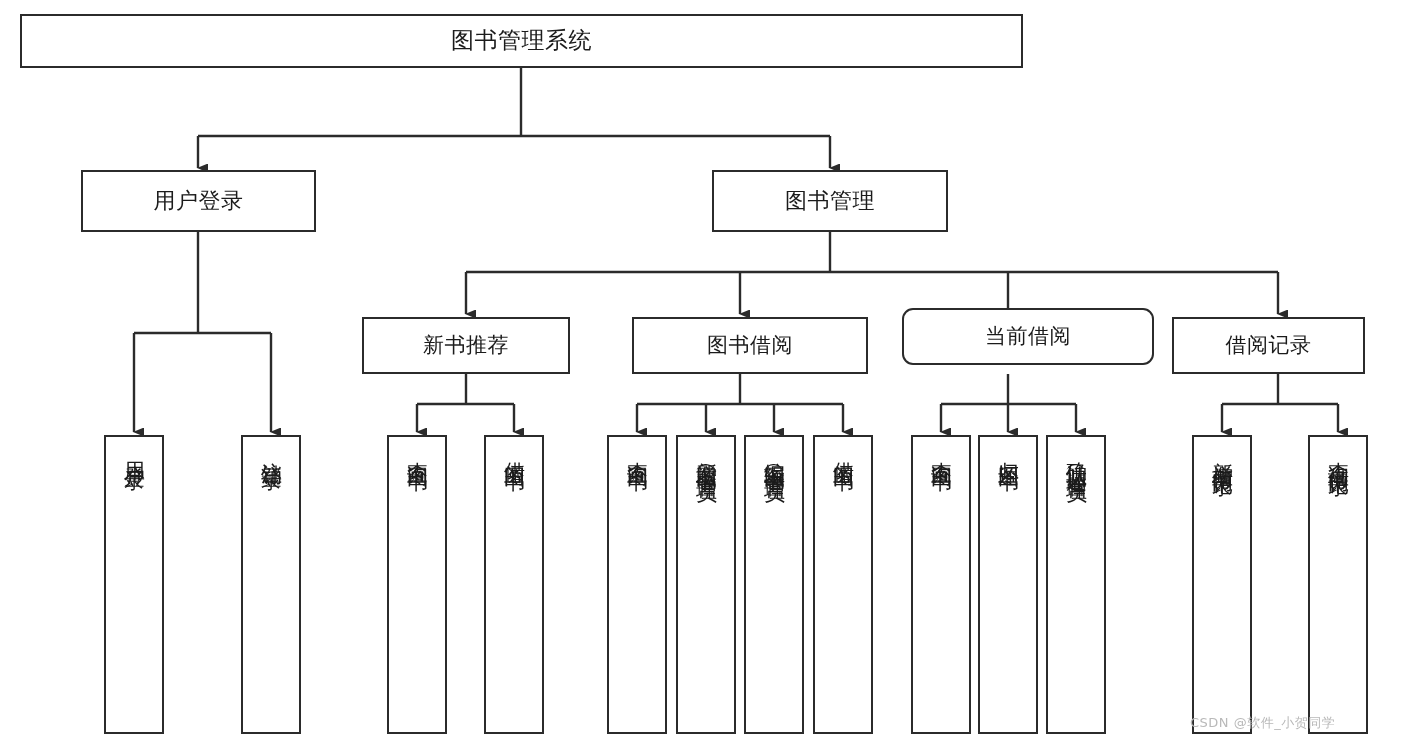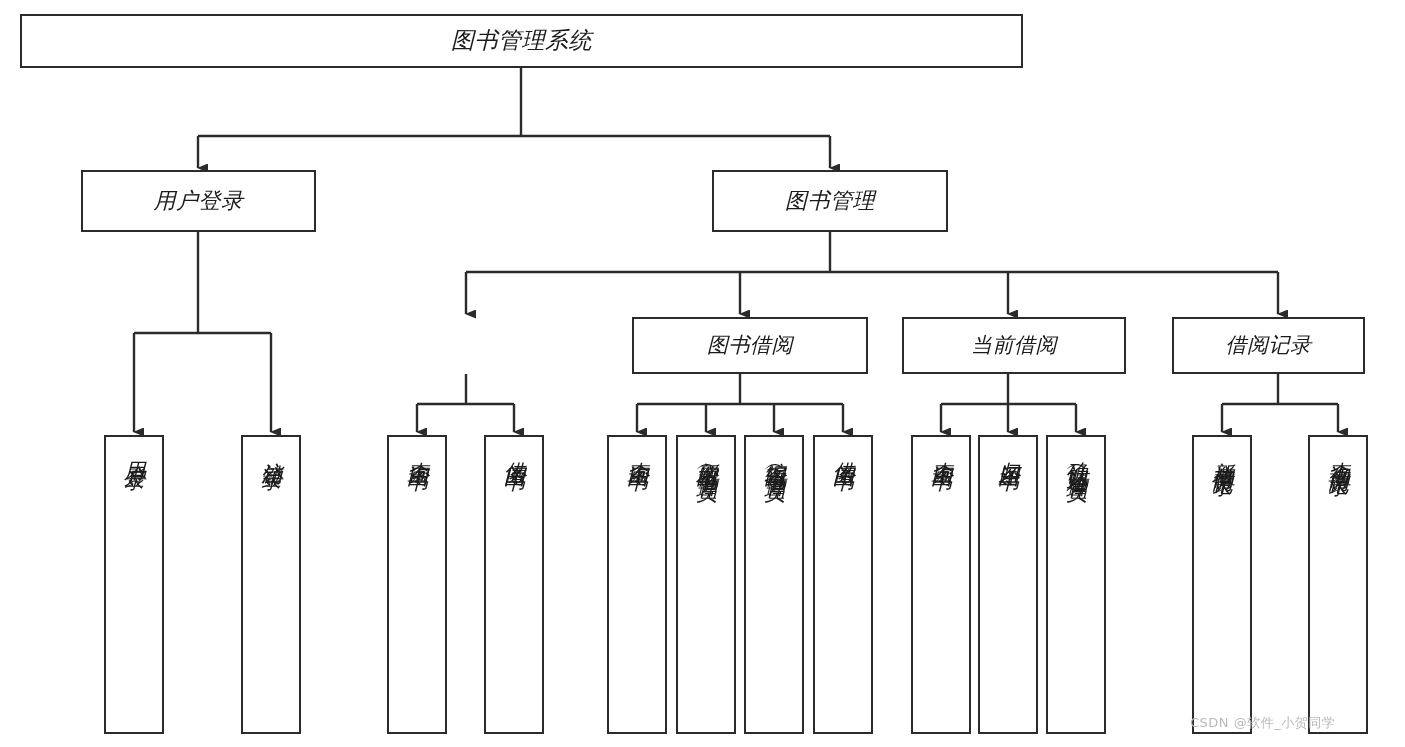--- a/index.html
+++ b/index.html
@@ -34,21 +34,20 @@
     display: flex;
     align-items: center;
     justify-content: center;
     color: #1b1b1b;
     text-align: center;
   }
   .node-label {
     display: block;
     line-height: 1.18;
     letter-spacing: 0.5px;
-    font-style: italic;
   }
   
   .node.level-root .node-label {
     font-size: 23px;
   }
   
   .node.level-2 .node-label {
     font-size: 22px;
   }
   .node.level-3 .node-label {
@@ -148,24 +147,27 @@
     <span class="node-label">图书管理系统</span>
   </div>
 
   <div class="node level-2" style="left:81px; top:170px; width:235px; height:62px;">
     <span class="node-label">用户登录</span>
   </div>
   <div class="node level-2" style="left:712px; top:170px; width:236px; height:62px;">
     <span class="node-label">图书管理</span>
   </div>
 
+  <div class="node level-3" style="left:362px; top:317px; width:208px; height:57px;">
+    <span class="node-label">新书推荐</span>
+  </div>
   <div class="node level-3" style="left:632px; top:317px; width:236px; height:57px;">
     <span class="node-label">图书借阅</span>
   </div>
-  <div class="node level-3" style="left:902px; top:317px; width:224px; height:57px;">
+  <div class="node level-3" style="left:902px; top:308px; width:252px; height:57px;border-radius:11px;">
     <span class="node-label">当前借阅</span>
   </div>
   <div class="node level-3" style="left:1172px; top:317px; width:193px; height:57px;">
     <span class="node-label">借阅记录</span>
   </div>
 
   <div class="node level-leaf" style="left:104px; top:435px; width:60px; height:299px;">
     <span class="node-label">用户登录</span>
   </div>
   <div class="node level-leaf" style="left:241px; top:435px; width:60px; height:299px;">

